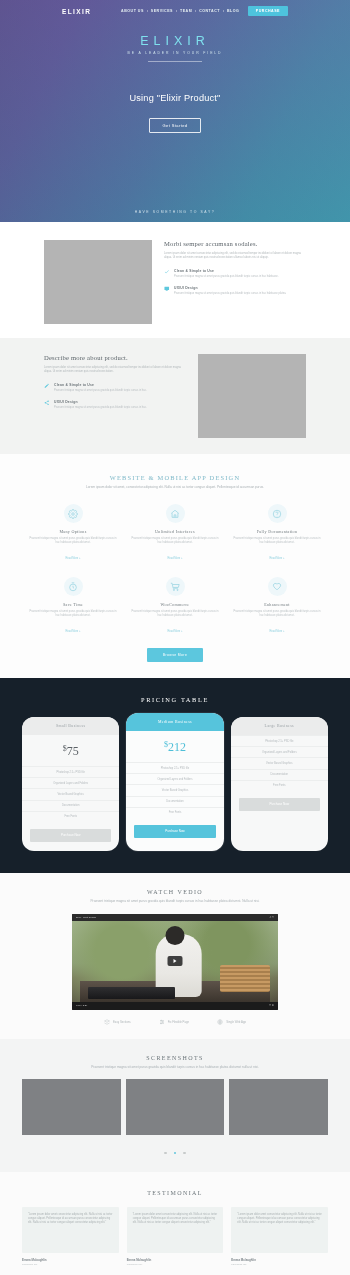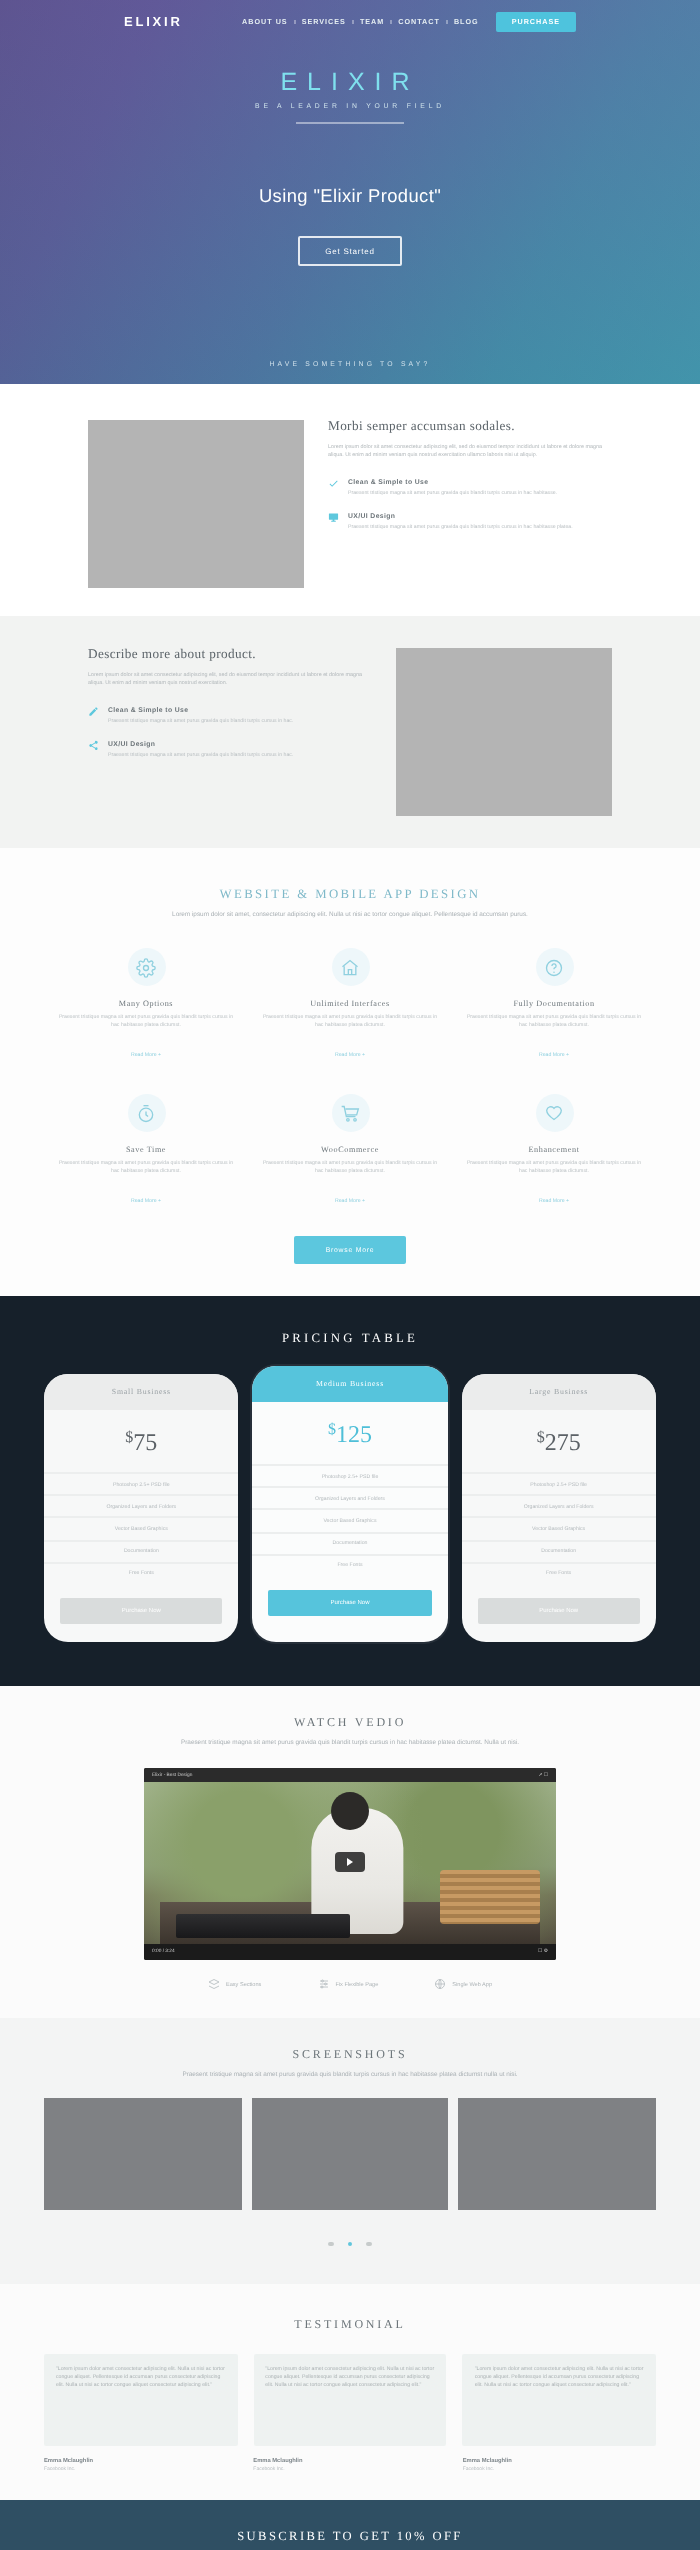--- a/index.html
+++ b/index.html
@@ -9,21 +9,21 @@
     background:#ffffff;
     width:350px;
     overflow-x:hidden;
     -webkit-font-smoothing:antialiased;
   }
   .page { width:350px; position:relative; }
 
   
   .hero {
     position:relative;
-    height:192px;
+    height:222px;
     background:linear-gradient(115deg,#5b4b86 0%,#5d5391 18%,#4f6f9c 48%,#3f8fa5 76%,#3a9fab 100%);
     overflow:hidden;
   }
   .hero::after{
     content:"";position:absolute;inset:0;
     background:linear-gradient(200deg,rgba(120,90,170,.35),rgba(50,150,170,.2));
     pointer-events:none;
   }
   .navbar{
     position:relative;z-index:4;
@@ -432,35 +432,32 @@
         <div class="pfeat">Organized Layers and Folders</div>
         <div class="pfeat">Vector Based Graphics</div>
         <div class="pfeat">Documentation</div>
         <div class="pfeat">Free Fonts</div>
         <button class="pbtn">Purchase Now</button>
       </div>
 
       <div class="pcol mid">
         <div class="phead">Medium Business</div>
         <div class="pamt">
-          <span class="cur">$</span><span>125</span>
+          <span class="cur">$</span><span>212</span>
         </div>
         <div class="pfeat">Photoshop 2.5+ PSD file</div>
         <div class="pfeat">Organized Layers and Folders</div>
         <div class="pfeat">Vector Based Graphics</div>
         <div class="pfeat">Documentation</div>
         <div class="pfeat">Free Fonts</div>
         <button class="pbtn">Purchase Now</button>
       </div>
 
       <div class="pcol">
         <div class="phead">Large Business</div>
-        <div class="pamt">
-          <span class="cur">$</span><span>275</span>
-        </div>
         <div class="pfeat">Photoshop 2.5+ PSD file</div>
         <div class="pfeat">Organized Layers and Folders</div>
         <div class="pfeat">Vector Based Graphics</div>
         <div class="pfeat">Documentation</div>
         <div class="pfeat">Free Fonts</div>
         <button class="pbtn">Purchase Now</button>
       </div>
 
     </div>
   </section>

